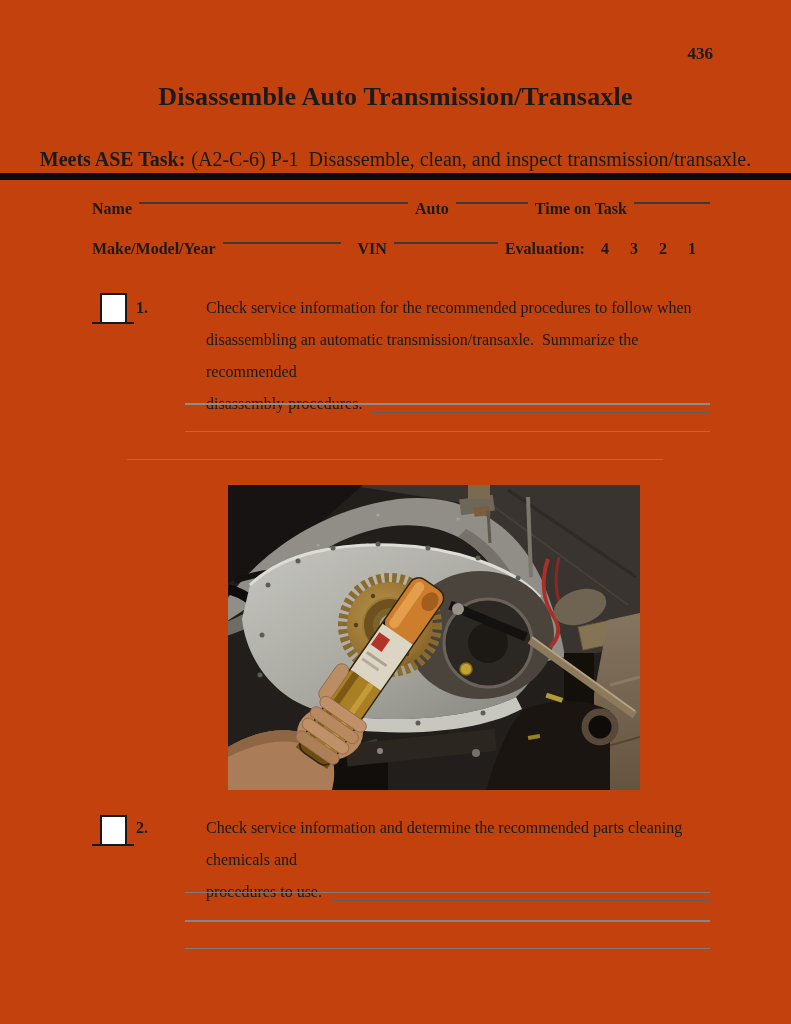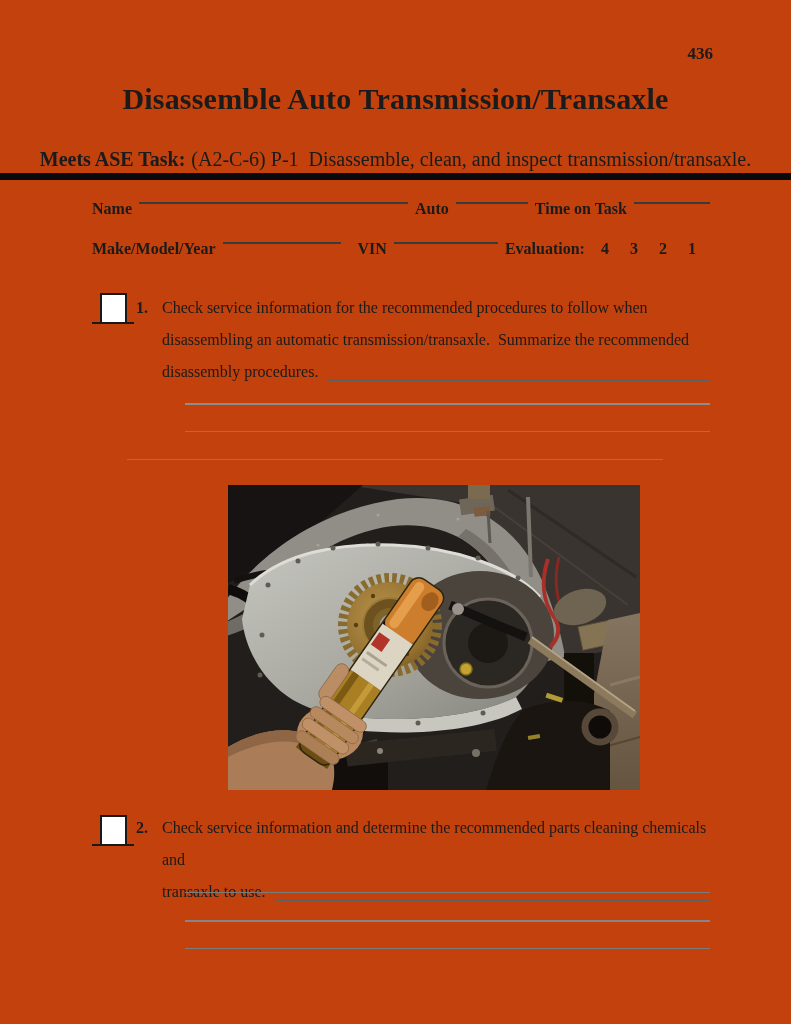--- a/index.html
+++ b/index.html
@@ -4,21 +4,21 @@
 <style>
   html,body{margin:0;padding:0;background:#ffffff;}
   .page{
     position:relative;width:791px;height:1024px;background:#c2410c;
     font-family:"Liberation Serif", serif;color:#1b1b1b;overflow:hidden;
   }
   .pre{white-space:pre-wrap;}
   .b{font-weight:bold;}
   .page-number{position:absolute;top:44px;right:78px;font-weight:bold;font-size:17px;}
   .title{position:absolute;top:82px;left:0;width:100%;text-align:center;
-    font-size:30px;font-weight:bold;margin:0;letter-spacing:0.2px;}
+    font-size:26px;font-weight:bold;margin:0;letter-spacing:0.2px;}
   .ase-line{position:absolute;top:148px;left:0;width:100%;text-align:center;font-size:20px;}
   .ase-line .ase-text{margin-left:6px;}
   .rule{position:absolute;top:173px;left:0;width:791px;height:7px;background:#0a0a0a;}
   .form-row{position:absolute;left:92px;width:618px;display:flex;align-items:flex-start;
     font-size:16px;gap:7px;}
   .row1{top:200px;}
   .row2{top:240px;}
   .uline{display:inline-block;height:2px;border-bottom:2px solid #3a3a3a;margin-bottom:1px;}
   .uflex{flex:1;}
   .w72{width:72px;} .w76{width:76px;} .w118{width:118px;} .w104{width:104px;}
@@ -27,21 +27,21 @@
   .eval-num.first{margin-left:9px;}
   .checkbox-wrap{position:absolute;width:42px;height:32px;}
   .cb1{left:92px;top:293px;} .cb2{left:92px;top:815px;}
   .cb-box{position:absolute;left:8px;top:0;width:23px;height:27px;
     border:2.5px solid #191919;background:#fff;}
   .cb-line{position:absolute;left:0;top:29px;width:42px;height:0;border-top:2.5px solid #191919;}
   .task-number{position:absolute;left:136px;width:24px;font-weight:bold;font-size:16px;line-height:32px;}
   .tn1{top:292px;} .tn2{top:812px;}
   .task-body{position:absolute;left:162px;width:548px;font-size:16px;}
   .tb1{top:292px;} .tb2{top:812px;}
-  .task-line{line-height:32px;}
+  .task-line{line-height:32px;margin-left:44px;}
   .flexline{display:flex;align-items:flex-end;}
   .fill-line{flex:1;border-bottom:1.6px solid #5f5f5f;margin-left:9px;margin-bottom:7px;height:0;}
   .blank{position:absolute;height:0;border-bottom:1.6px solid #7c7c7c;}
   .bl1a{top:403px;left:185px;width:525px;border-bottom-color:#8d8d8d;border-bottom-width:2px;}
   .bl1b{top:431px;left:185px;width:525px;}
   .bl1c{top:459px;left:127px;width:536px;}
   .bl2a{top:892px;left:185px;width:525px;}
   .bl2b{top:920px;left:185px;width:525px;border-bottom-color:#868686;border-bottom-width:2px;}
   .bl2c{top:948px;left:185px;width:525px;}
   .photo{position:absolute;top:485px;left:228px;width:412px;height:305px;}
@@ -252,21 +252,21 @@
   </div>
 
   <div class="checkbox-wrap cb2">
     <span class="cb-line"></span>
     <span class="cb-box"></span>
   </div>
   <div class="task-number tn2">2.</div>
   <div class="task-body tb2">
     <div class="task-line pre">Check service information and determine the recommended parts cleaning chemicals and</div>
     <div class="task-line flexline">
-      <span class="pre">transaxle to use.</span>
+      <span class="pre">procedures to use.</span>
       <span class="fill-line"></span>
     </div>
   </div>
   <div class="blank bl2a"></div>
   <div class="blank bl2b"></div>
   <div class="blank bl2c"></div>
 
 </div>
 
 </body></html>

